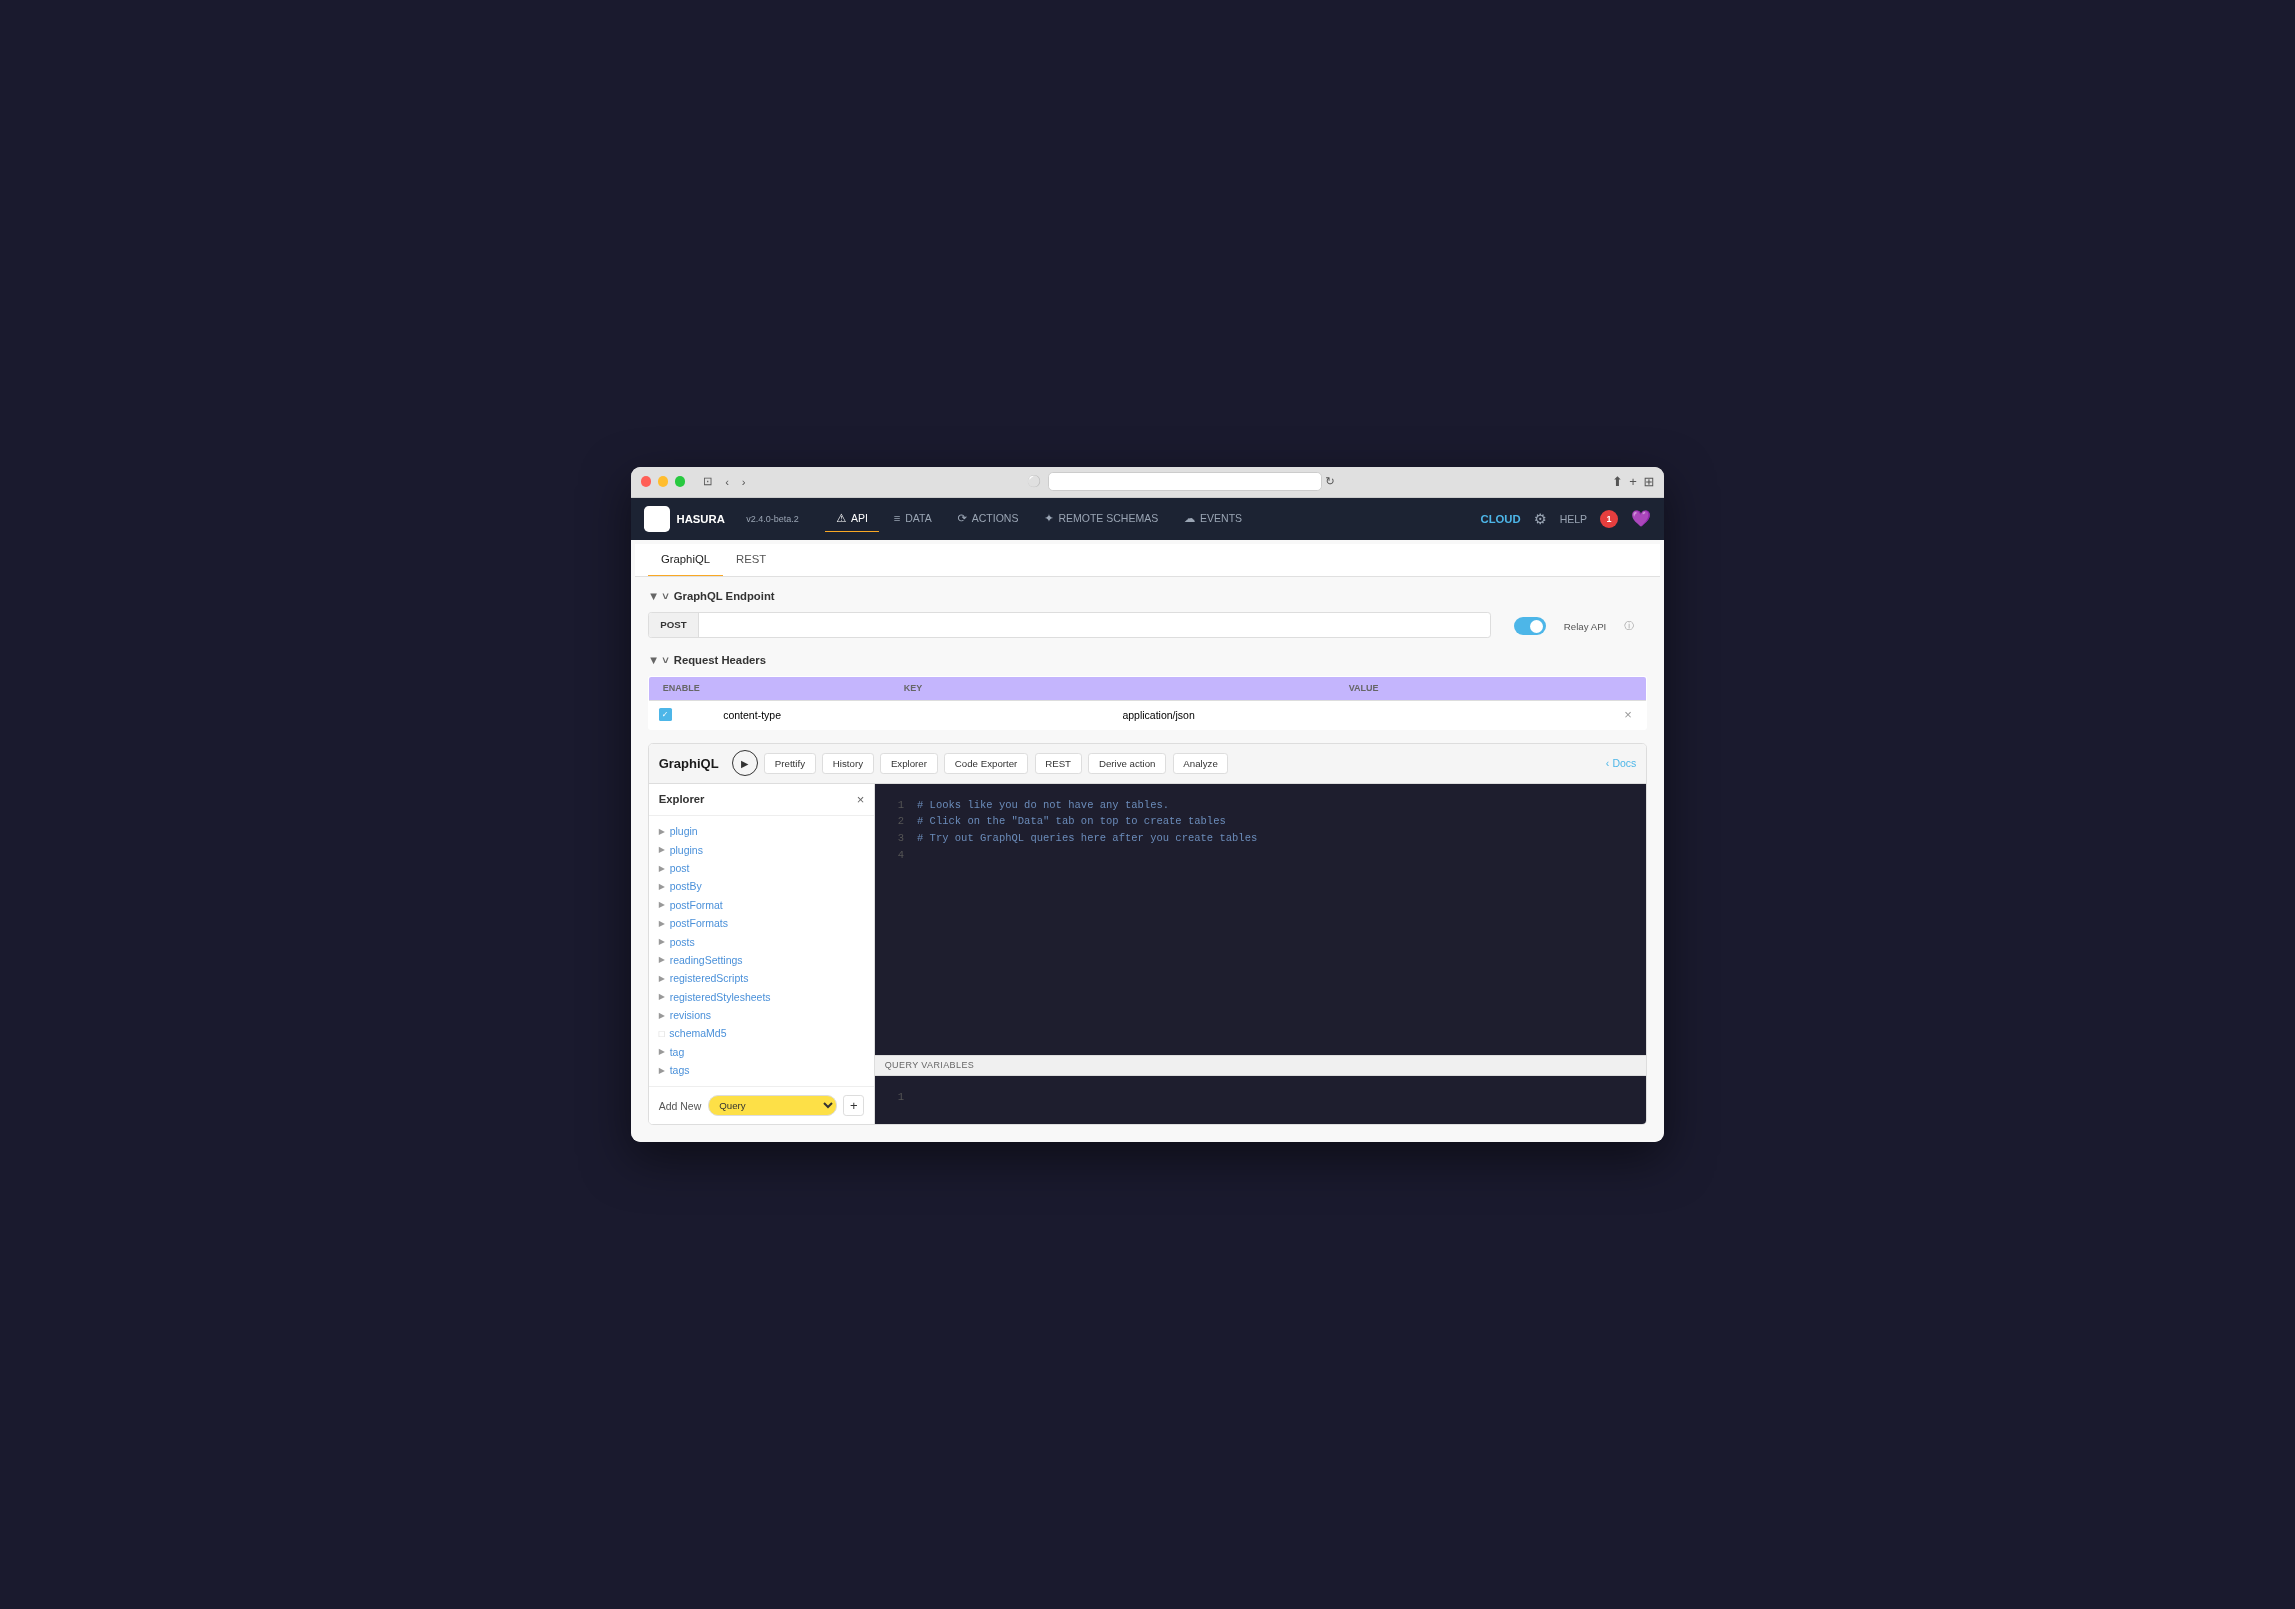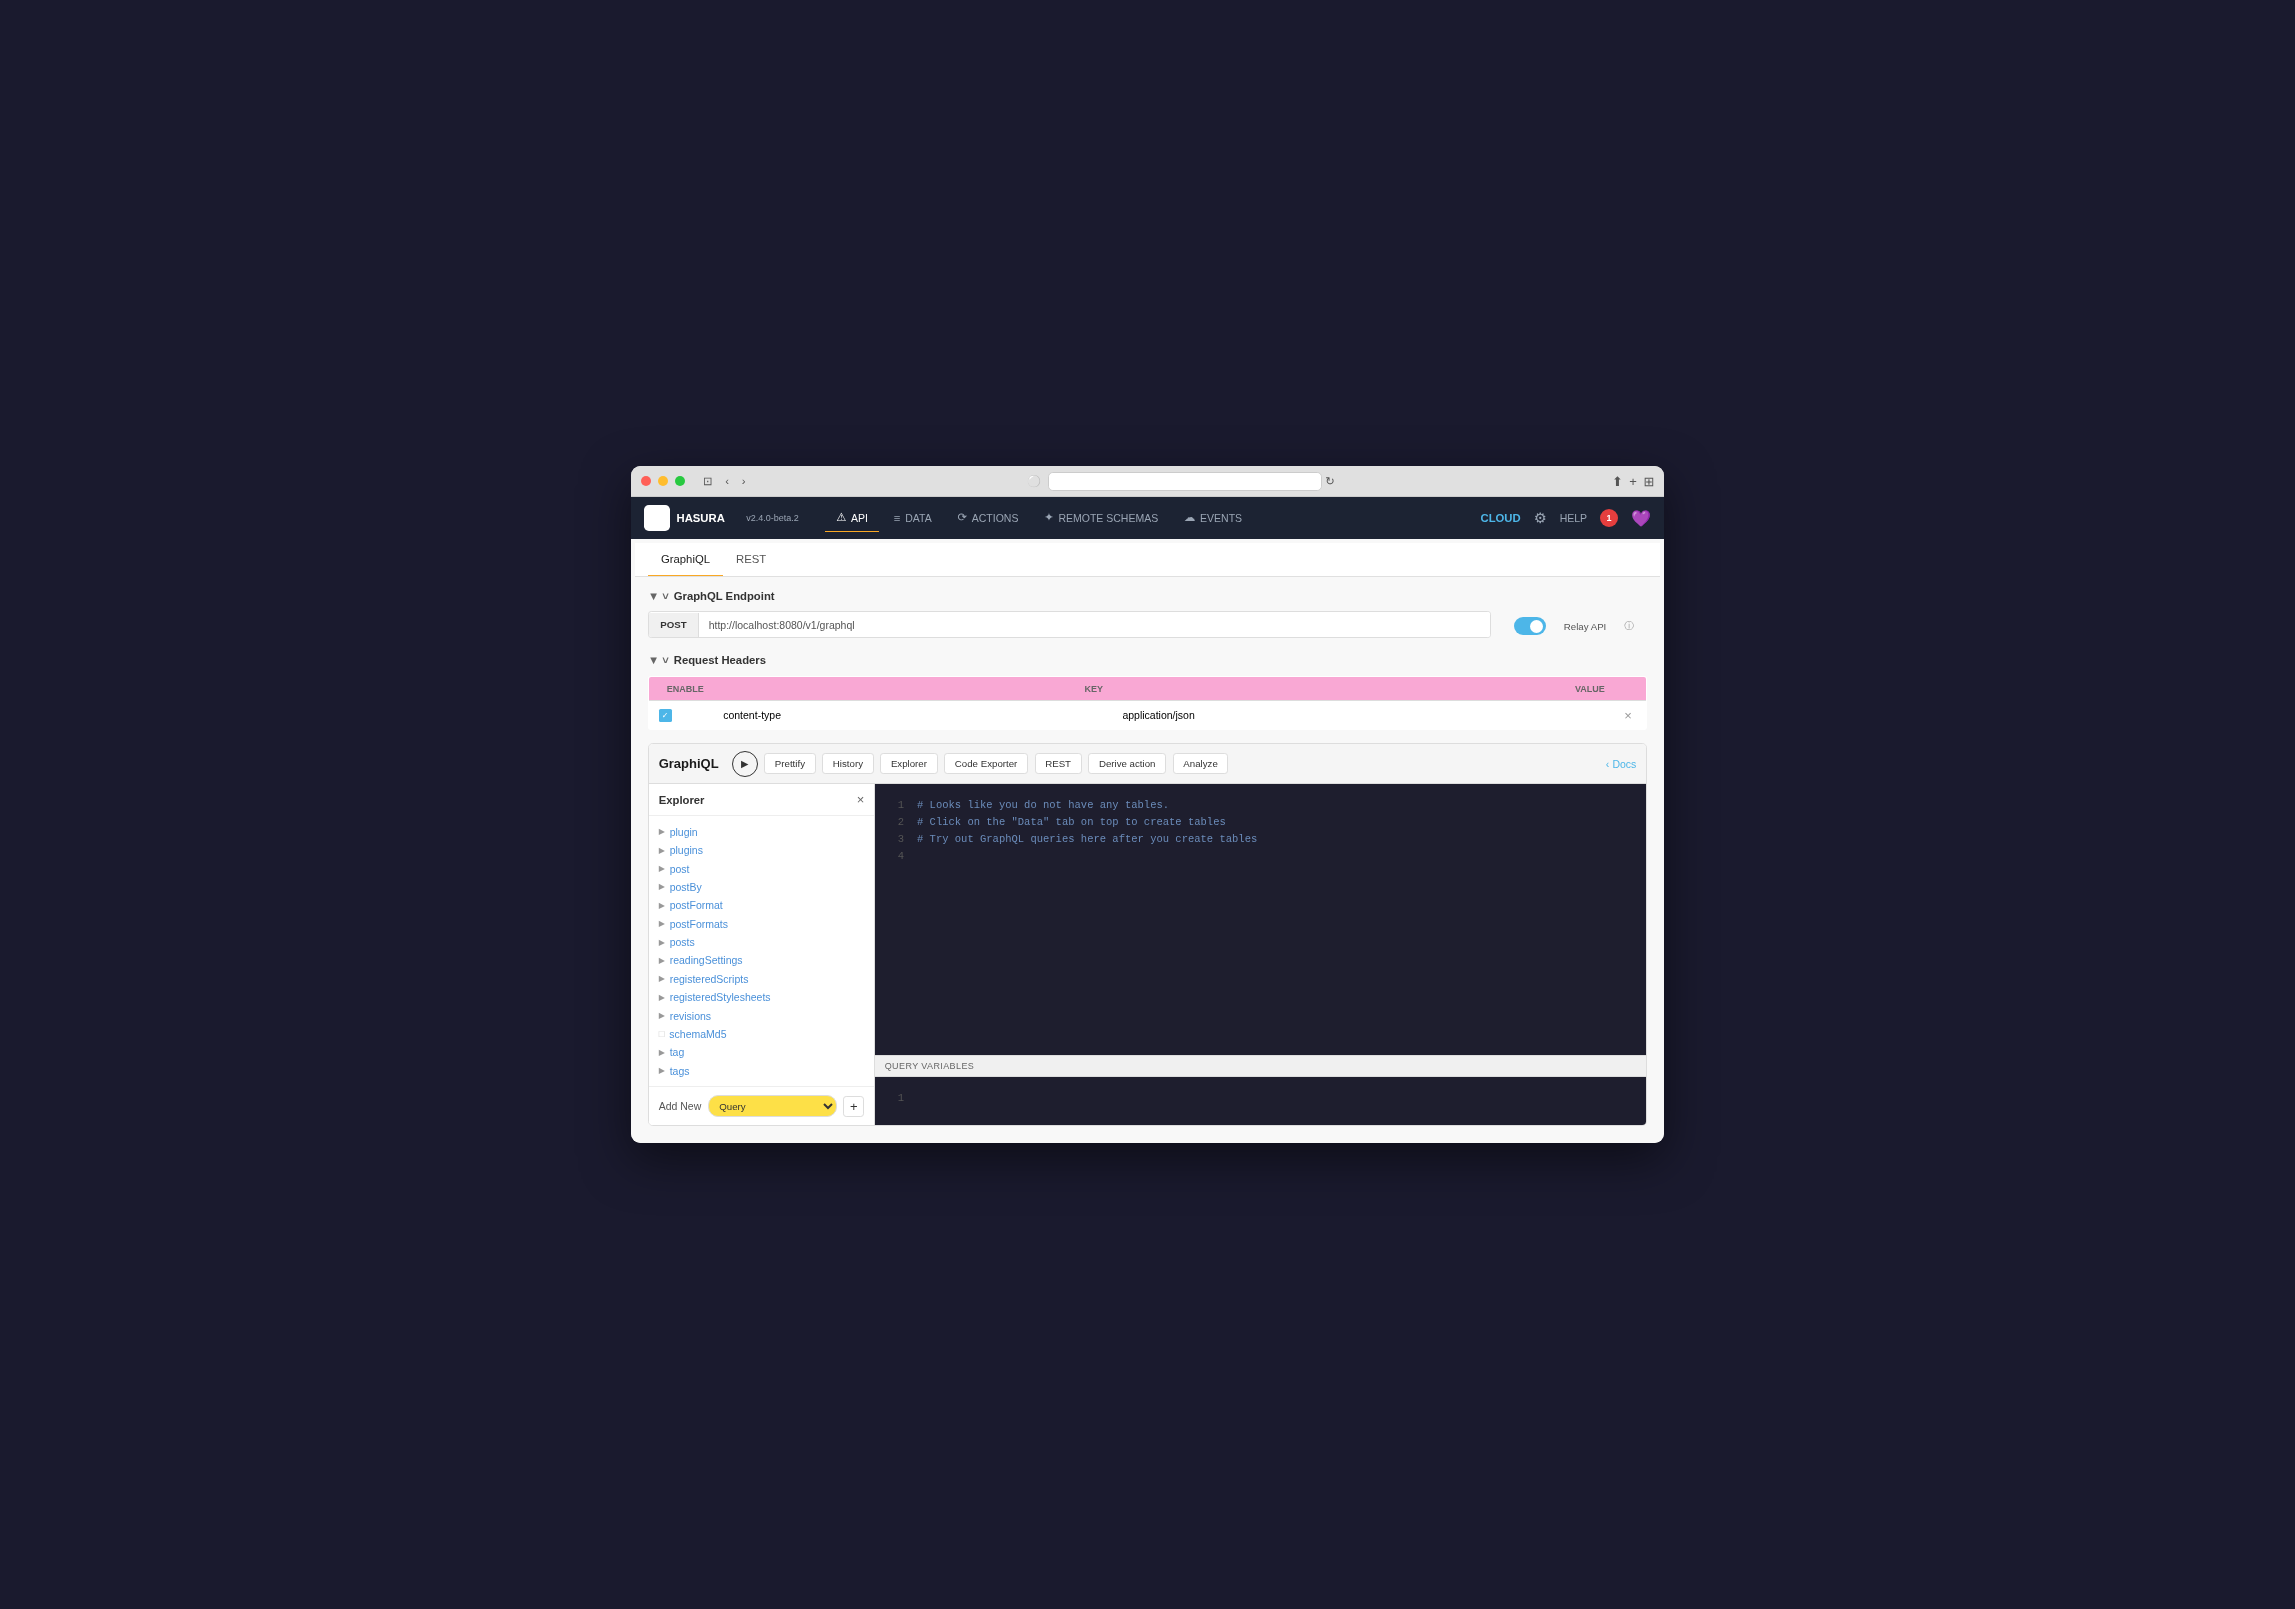--- a/index.html
+++ b/index.html
@@ -131,22 +131,22 @@
     .relay-label { font-size: 9.7px; color: #555; }
 
     
     .headers-section { padding: 0 13px 13px; }
     .headers-table {
       width: 100%; border-collapse: collapse;
       border: 0.8px solid #ddd; border-radius: 3.2px; overflow: hidden;
       background: #fff;
     }
     .headers-table th {
-      background: #f9a8d4; padding: 6.5px 9.7px; font-size: 9px;
-      font-weight: 600; color: #666; text-align: right; border-bottom: 0.8px solid #ddd; margin-top: 48px;
+      background: #c4b5fd; padding: 6.5px 9.7px; font-size: 9px;
+      font-weight: 600; color: #666; text-align: center; border-bottom: 0.8px solid #ddd; margin-top: 48px;
     }
     .headers-table td { padding: 6.5px 9.7px; font-size: 10.5px; border-bottom: 0.8px solid #eee; }
     .headers-table tr:last-child td { border-bottom: none; }
     .col-enable { width: 65px; }
     .col-key { width: 40%; }
     .checkbox-checked {
       width: 13px; height: 13px; background: #4db6e8; border-radius: 1.6px;
       display: flex; align-items: center; justify-content: center; color: #fff; font-size: 8px;
     }
     .delete-btn { color: #999; cursor: pointer; background: none; border: none; font-size: 13px; }
@@ -304,21 +304,20 @@
     </div>
 
     <div class="section">
       <div class="section-header">
         <span class="section-toggle">▼ ˅</span>
         <span>GraphQL Endpoint</span>
       </div>
       <div style="display:flex; align-items:center; gap:9.7px;">
         <div class="endpoint-row" style="flex:1;">
           <div class="method-badge">POST</div>
-          <div class="endpoint-url">http://localhost:8080/v1/graphql</div>
         </div>
         <div class="relay-toggle">
           <button class="toggle-switch"></button>
           <span class="relay-label">Relay API</span>
           <span style="color:#999; font-size:9.7px; cursor:pointer;">ⓘ</span>
         </div>
       </div>
     </div>
 
     <div class="headers-section">

